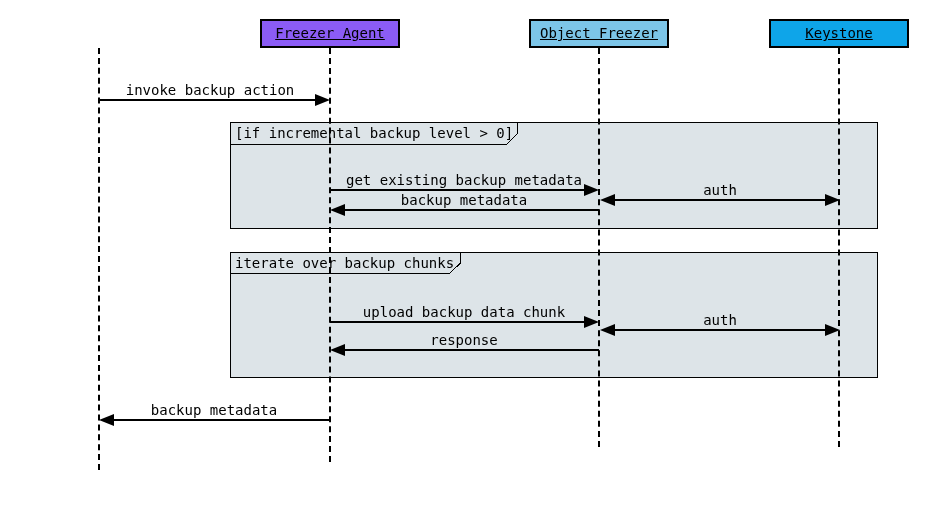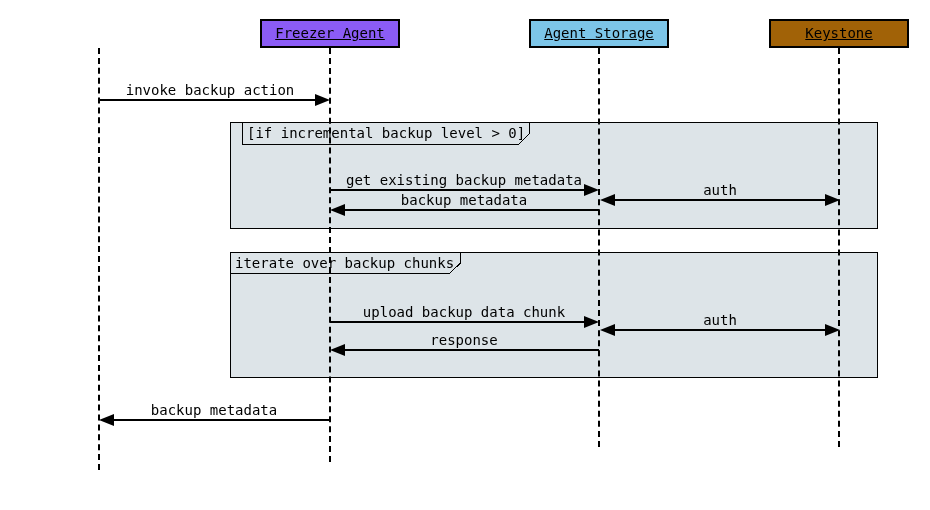--- a/index.html
+++ b/index.html
@@ -79,21 +79,21 @@
   .arr-l { border-right: 15px solid #000; }
 </style>
 </head>
 <body>
 
 <div class="canvas">
 
   <div class="frame" style="left: 230px; top: 122px; width: 648px; height: 107px; background-color: rgb(221, 228, 232);"></div>
   <div class="frame" style="left: 230px; top: 252px; width: 648px; height: 126px; background-color: rgb(221, 228, 232);"></div>
 
-  <div class="frame-tab" style="left:230px; top:122px; width:288px; height:23px;margin-left:12px;">
+  <div class="frame-tab" style="left:230px; top:122px; width:288px; height:23px;">
     <svg width="288" height="23" shape-rendering="crispEdges">
       <polygon points="0,0.5 287.5,0.5 287.5,11.5 276.5,22.5 0,22.5" fill="#dde4e8" stroke="#000000" stroke-width="1"></polygon>
     </svg>
     <span class="tab-text">[if incremental backup level &gt; 0]</span>
   </div>
   <div class="frame-tab" style="left:230px; top:252px; width:231px; height:32px;">
     <svg width="231" height="22" shape-rendering="crispEdges">
       <polygon points="0,0.5 230.5,0.5 230.5,11 219.5,21.5 0,21.5" fill="#dde4e8" stroke="#000000" stroke-width="1"></polygon>
     </svg>
     <span class="tab-text">iterate over backup chunks</span>
@@ -101,23 +101,23 @@
 
   <div class="lifeline" style="left:98px;  height:422px;"></div>
   <div class="lifeline" style="left:329px; height:414px;"></div>
   <div class="lifeline" style="left:598px; height:399px;"></div>
   <div class="lifeline" style="left:838px; height:399px;"></div>
 
   <div class="actor" style="left: 260px; width: 140px; background-color: #8b5cf6;">
     <span>Freezer Agent</span>
   </div>
   <div class="actor" style="left: 529px; width: 140px; background-color: rgb(124, 197, 232);">
-    <span>Agent Storage</span>
+    <span>Object Freezer</span>
   </div>
-  <div class="actor" style="left: 769px; width: 140px; background-color: #a16207;">
+  <div class="actor" style="left: 769px; width: 140px; background-color: #0ea5e9;">
     <span>Keystone</span>
   </div>
 
   <div>
     <div class="msg-label" style="left:210px; top:82px;">invoke backup action</div>
     <div class="msg-line" style="left:99px; top:99px; width:217px;"></div>
     <div class="arr arr-r" style="left:315px; top:94px;"></div>
   </div>
 
   <div>

